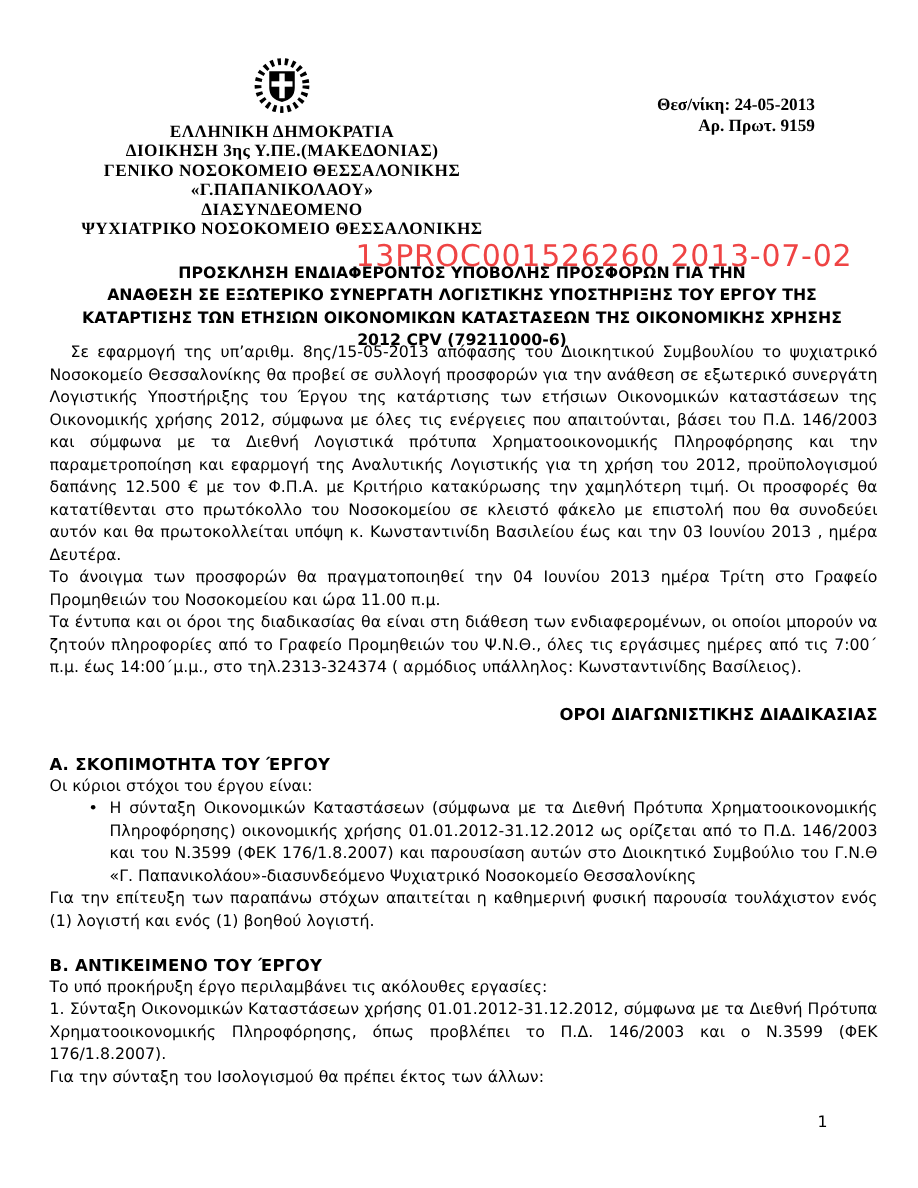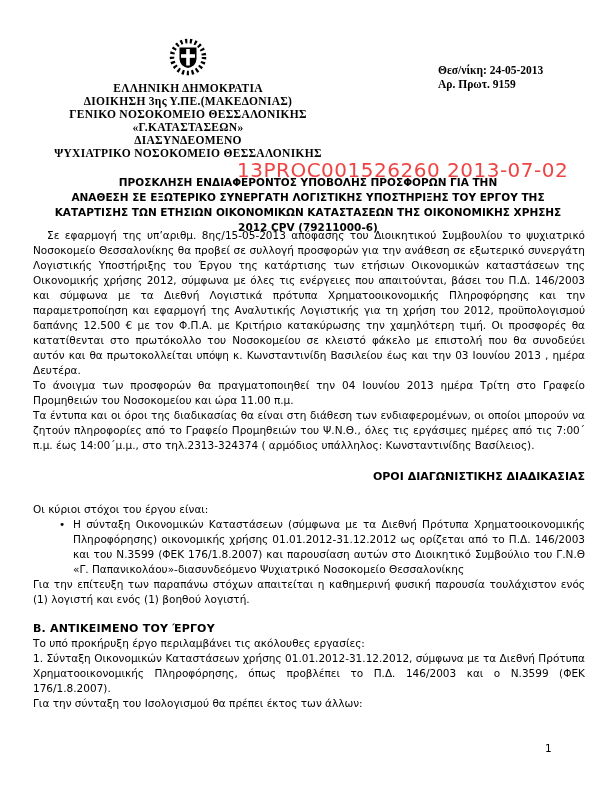--- a/index.html
+++ b/index.html
@@ -23,21 +23,21 @@
     font-weight:bold;
     font-size:11.5px;
     line-height:13px;
     letter-spacing:.3px;
     white-space:nowrap;
   }
   .ref-block{
     position:absolute;left:438px;top:63px;
     font-family:"Liberation Serif",serif;
     font-weight:bold;font-size:11.5px;line-height:14px;
-    text-align:left;white-space:nowrap;
+    text-align:right;white-space:nowrap;
   }
   
   .watermark{
     position:absolute;left:237px;top:158px;
     font-family:"DejaVu Sans",sans-serif;
     font-size:20px;
     color:#ef4444;
     letter-spacing:.5px;
     white-space:nowrap;
     z-index:3;
@@ -92,21 +92,21 @@
     <svg class="emblem" width="40" height="42" viewBox="0 0 40 42" aria-hidden="true">
       <circle cx="20" cy="21" r="16" fill="none" stroke="#000" stroke-width="4.5" stroke-dasharray="2.2 2.6"></circle>
       <circle cx="20" cy="21" r="13" fill="#ffffff"></circle>
       <path d="M11.5 11.5 h17 v11 q0 7.5 -8.5 9.5 q-8.5 -2 -8.5 -9.5 z" fill="#000"></path>
       <rect x="18.2" y="13" width="3.6" height="16.5" fill="#fff"></rect>
       <rect x="13" y="18.2" width="14" height="3.6" fill="#fff"></rect>
     </svg>
     <div class="agency-line">ΕΛΛΗΝΙΚΗ  ΔΗΜΟΚΡΑΤΙΑ</div>
     <div class="agency-line">ΔΙΟΙΚΗΣΗ 3ης Υ.ΠΕ.(ΜΑΚΕΔΟΝΙΑΣ)</div>
     <div class="agency-line">ΓΕΝΙΚΟ ΝΟΣΟΚΟΜΕΙΟ ΘΕΣΣΑΛΟΝΙΚΗΣ</div>
-    <div class="agency-line">«Γ.ΚΑΤΑΣΤΑΣΕΩΝ»</div>
+    <div class="agency-line">«Γ.ΠΑΠΑΝΙΚΟΛΑΟΥ»</div>
     <div class="agency-line">ΔΙΑΣΥΝΔΕΟΜΕΝΟ</div>
     <div class="agency-line">ΨΥΧΙΑΤΡΙΚΟ ΝΟΣΟΚΟΜΕΙΟ ΘΕΣΣΑΛΟΝΙΚΗΣ</div>
   </div>
 
   <div class="ref-block">
     <div>Θεσ/νίκη: 24-05-2013</div>
     <div>Αρ. Πρωτ. 9159</div>
   </div>
 
   <div class="doc-title">
@@ -117,20 +117,21 @@
   </div>
 
   <div class="body-copy">
 
     <p class="para indent">Σε εφαρμογή της υπ’αριθμ. 8ης/15-05-2013 απόφασης του Διοικητικού Συμβουλίου το ψυχιατρικό Νοσοκομείο Θεσσαλονίκης θα προβεί σε συλλογή προσφορών για την ανάθεση σε εξωτερικό συνεργάτη Λογιστικής Υποστήριξης του Έργου της κατάρτισης των ετήσιων Οικονομικών καταστάσεων της Οικονομικής χρήσης 2012, σύμφωνα με όλες τις ενέργειες που απαιτούνται, βάσει του Π.Δ. 146/2003 και σύμφωνα με τα Διεθνή Λογιστικά πρότυπα Χρηματοοικονομικής Πληροφόρησης και την παραμετροποίηση και εφαρμογή της Αναλυτικής Λογιστικής για τη χρήση του 2012, προϋπολογισμού δαπάνης 12.500 € με τον Φ.Π.Α. με Κριτήριο κατακύρωσης την χαμηλότερη τιμή.  Οι προσφορές θα κατατίθενται στο  πρωτόκολλο του Νοσοκομείου σε κλειστό φάκελο με  επιστολή που θα συνοδεύει αυτόν και θα πρωτοκολλείται υπόψη κ. Κωνσταντινίδη Βασιλείου  έως και  την 03 Ιουνίου 2013 , ημέρα Δευτέρα.</p>
     <p class="para">Το άνοιγμα των προσφορών θα πραγματοποιηθεί την 04 Ιουνίου 2013 ημέρα Τρίτη στο Γραφείο Προμηθειών του Νοσοκομείου και ώρα 11.00 π.μ.</p>
     <p class="para">Τα έντυπα και οι όροι της διαδικασίας θα είναι στη διάθεση των ενδιαφερομένων, οι οποίοι μπορούν να ζητούν πληροφορίες από το Γραφείο Προμηθειών του Ψ.Ν.Θ., όλες τις εργάσιμες ημέρες από τις 7:00΄ π.μ. έως 14:00΄μ.μ., στο τηλ.2313-324374 ( αρμόδιος υπάλληλος: Κωνσταντινίδης Βασίλειος).</p>
 
     <div class="terms-heading">ΟΡΟΙ ΔΙΑΓΩΝΙΣΤΙΚΗΣ ΔΙΑΔΙΚΑΣΙΑΣ</div>
 
+    <div class="section-heading">Α. ΣΚΟΠΙΜΟΤΗΤΑ ΤΟΥ ΈΡΓΟΥ</div>
     <p class="para">Οι κύριοι στόχοι του έργου είναι:</p>
     <div class="bullet-row">
       <span class="marker">•</span>
       <span class="btxt">Η σύνταξη Οικονομικών Καταστάσεων (σύμφωνα με τα Διεθνή Πρότυπα Χρηματοοικονομικής Πληροφόρησης) οικονομικής χρήσης 01.01.2012-31.12.2012 ως ορίζεται από το Π.Δ. 146/2003 και του Ν.3599 (ΦΕΚ 176/1.8.2007)  και παρουσίαση αυτών στο Διοικητικό Συμβούλιο του Γ.Ν.Θ «Γ. Παπανικολάου»-διασυνδεόμενο Ψυχιατρικό Νοσοκομείο Θεσσαλονίκης</span>
     </div>
     <p class="para">Για την επίτευξη των παραπάνω στόχων απαιτείται η καθημερινή φυσική παρουσία τουλάχιστον ενός (1) λογιστή και ενός (1) βοηθού λογιστή.</p>
 
     <div class="gap-md"></div>
 
     <div class="section-heading">Β. ΑΝΤΙΚΕΙΜΕΝΟ ΤΟΥ ΈΡΓΟΥ</div>

